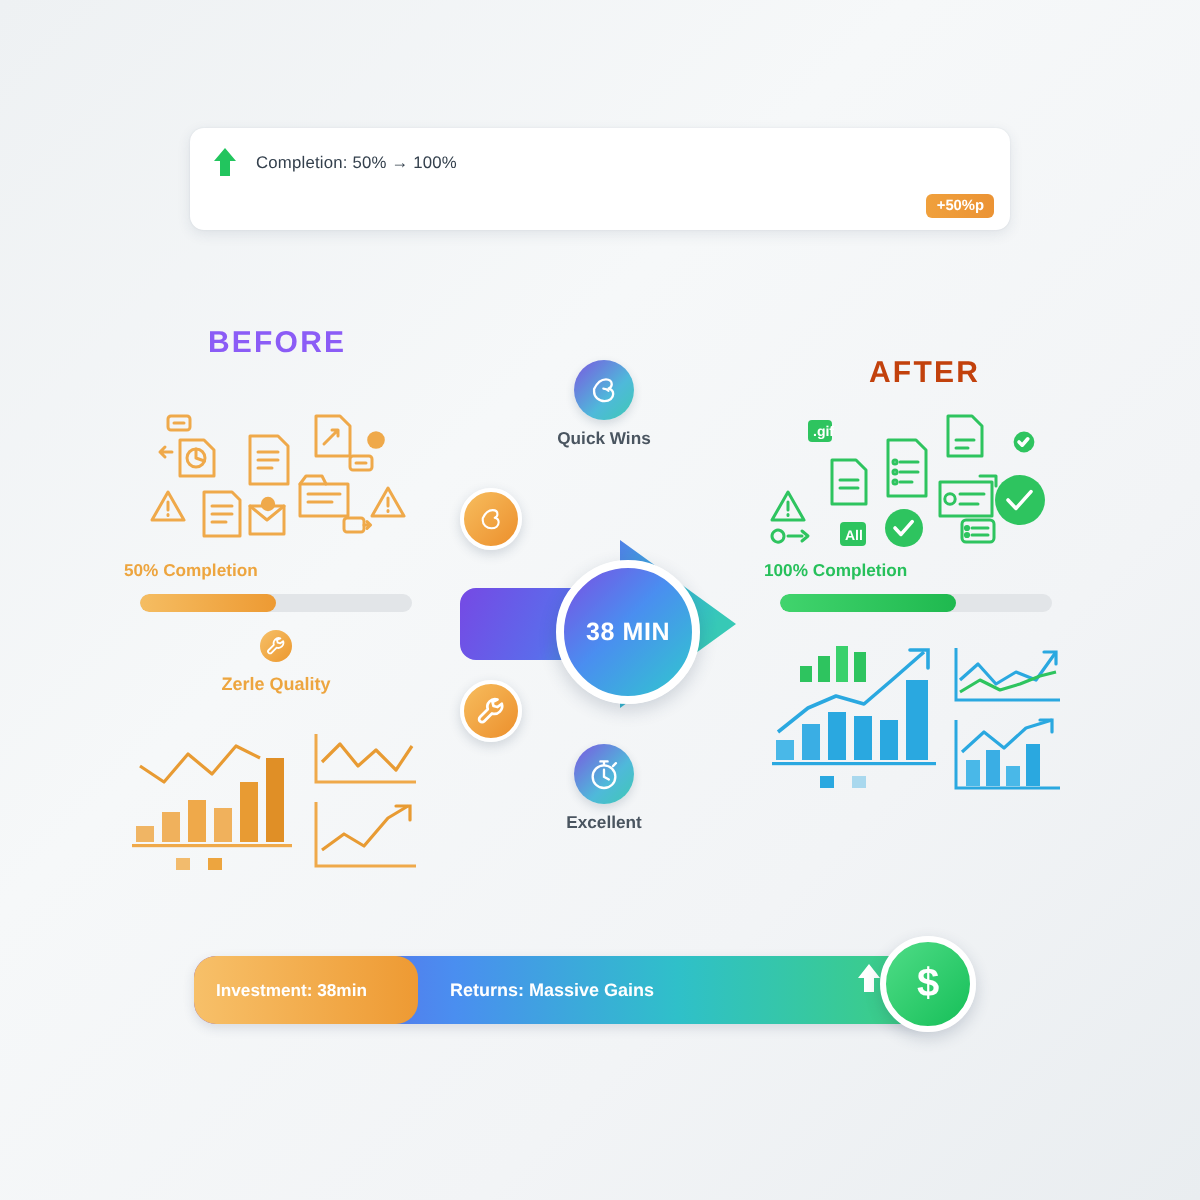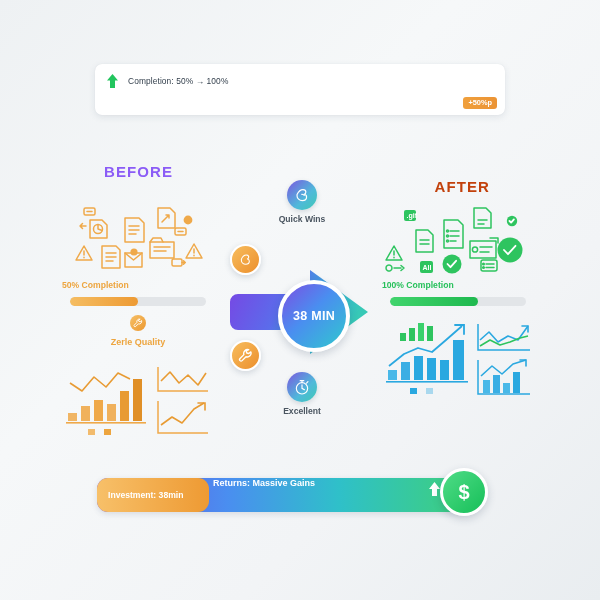--- a/index.html
+++ b/index.html
@@ -91,21 +91,21 @@
     background:linear-gradient(90deg,#6f4ce0 0%,#4a8ef0 35%,#2fc0c9 65%,#3ed07a 100%);
     box-shadow:0 2px 6px rgba(40,60,90,.14);
   }
   .seg-invest{
     position:absolute;left:0;top:0;height:100%;width:112px;border-radius:11px;
     background:linear-gradient(90deg,#f7c069,#ee9a33);
     display:flex;align-items:center;padding-left:11px;box-sizing:border-box;
   }
   .seg-invest span{font-size:8.6px;font-weight:bold;color:#fff;white-space:nowrap;}
   .seg-returns{
-    position:absolute;left:116px;top:0;height:100%;display:flex;align-items:flex-start;
+    position:absolute;left:128px;top:0;height:100%;display:flex;align-items:center;
   }
   .seg-returns span{font-size:9px;font-weight:bold;color:#fff;white-space:nowrap;}
   .bot-arrow{position:absolute;right:28px;top:3px;}
   .money{
     position:absolute;right:-19px;top:-10px;width:42px;height:42px;border-radius:50%;
     background:linear-gradient(135deg,#4fdc87,#16bf58);border:3px solid #fff;
     box-shadow:0 3px 8px rgba(40,60,90,.20);
     display:flex;align-items:center;justify-content:center;
   }
   .money span{color:#fff;font-size:20px;font-weight:bold;line-height:1;}

